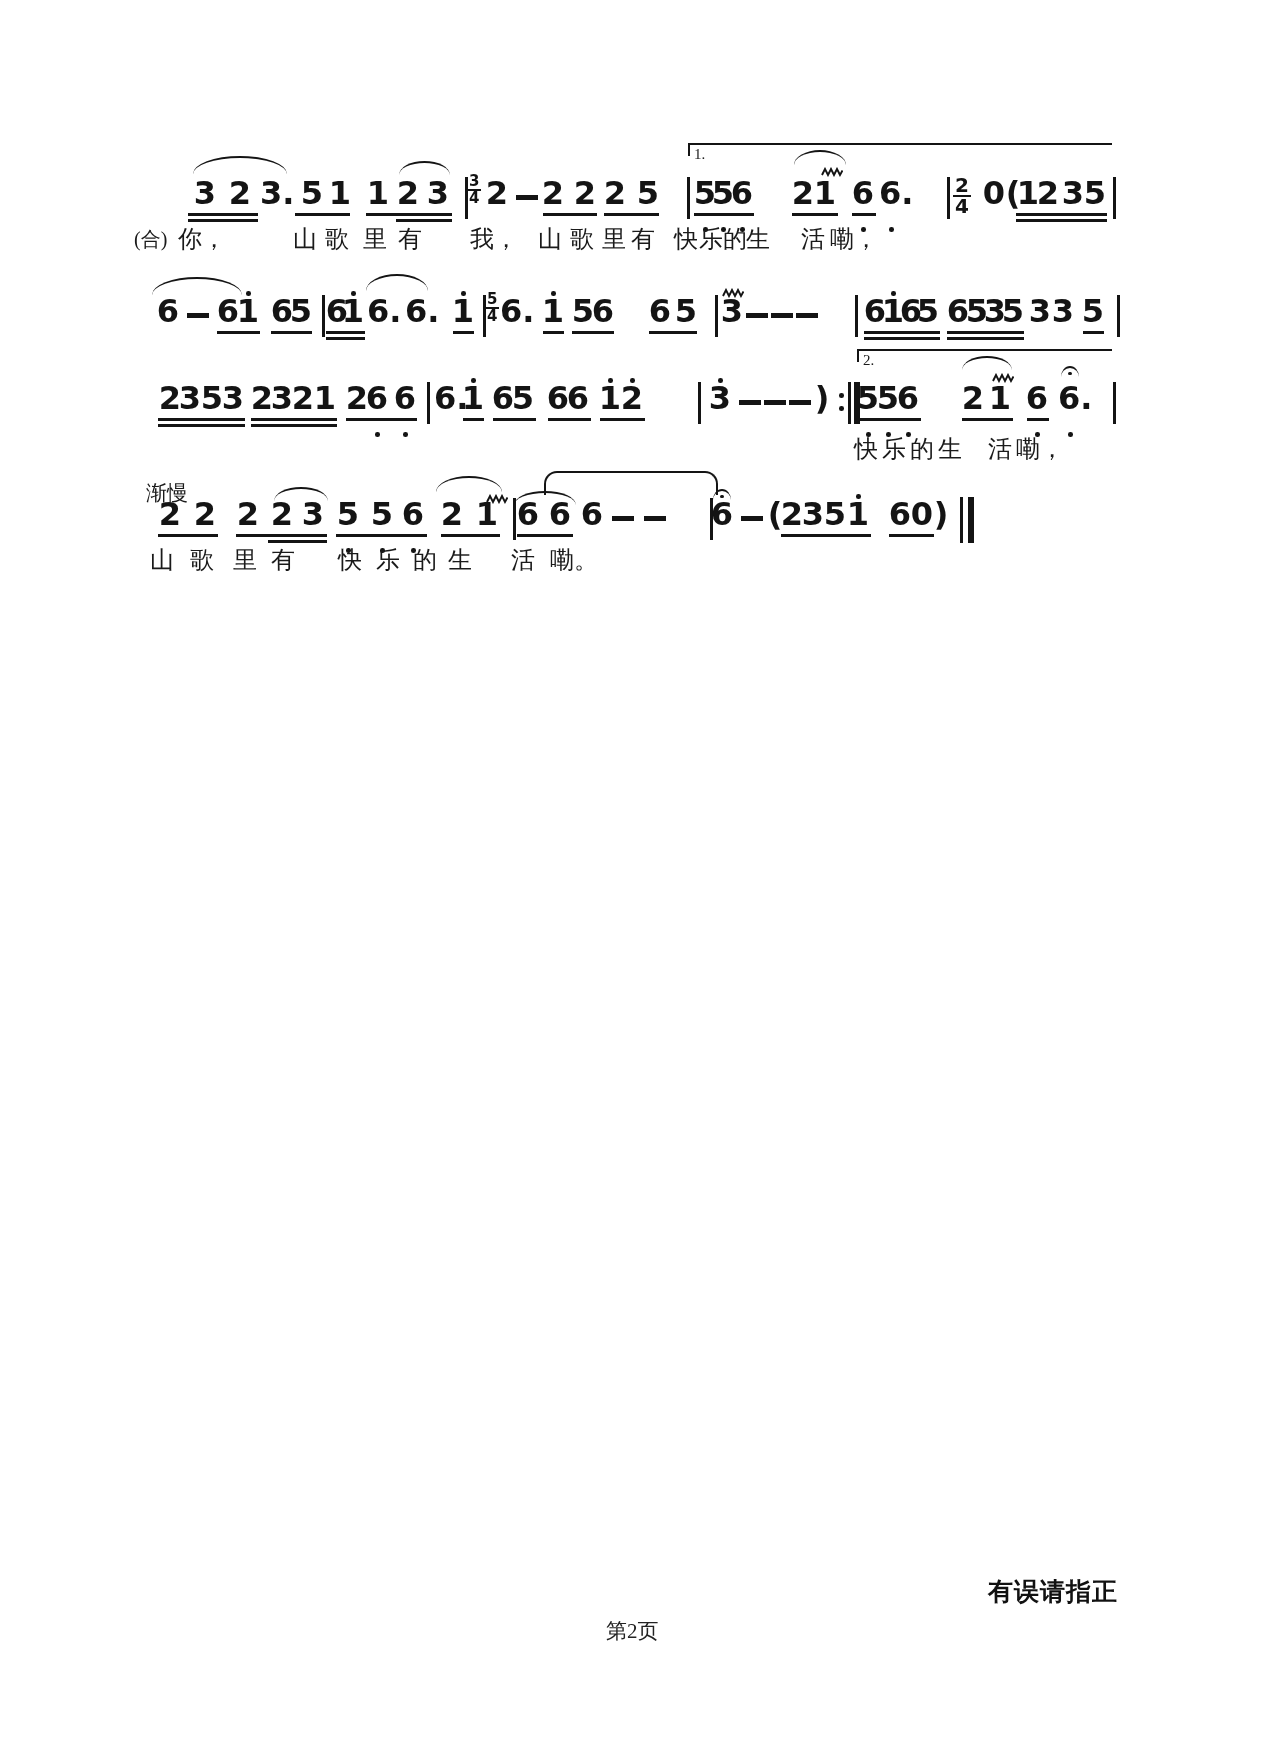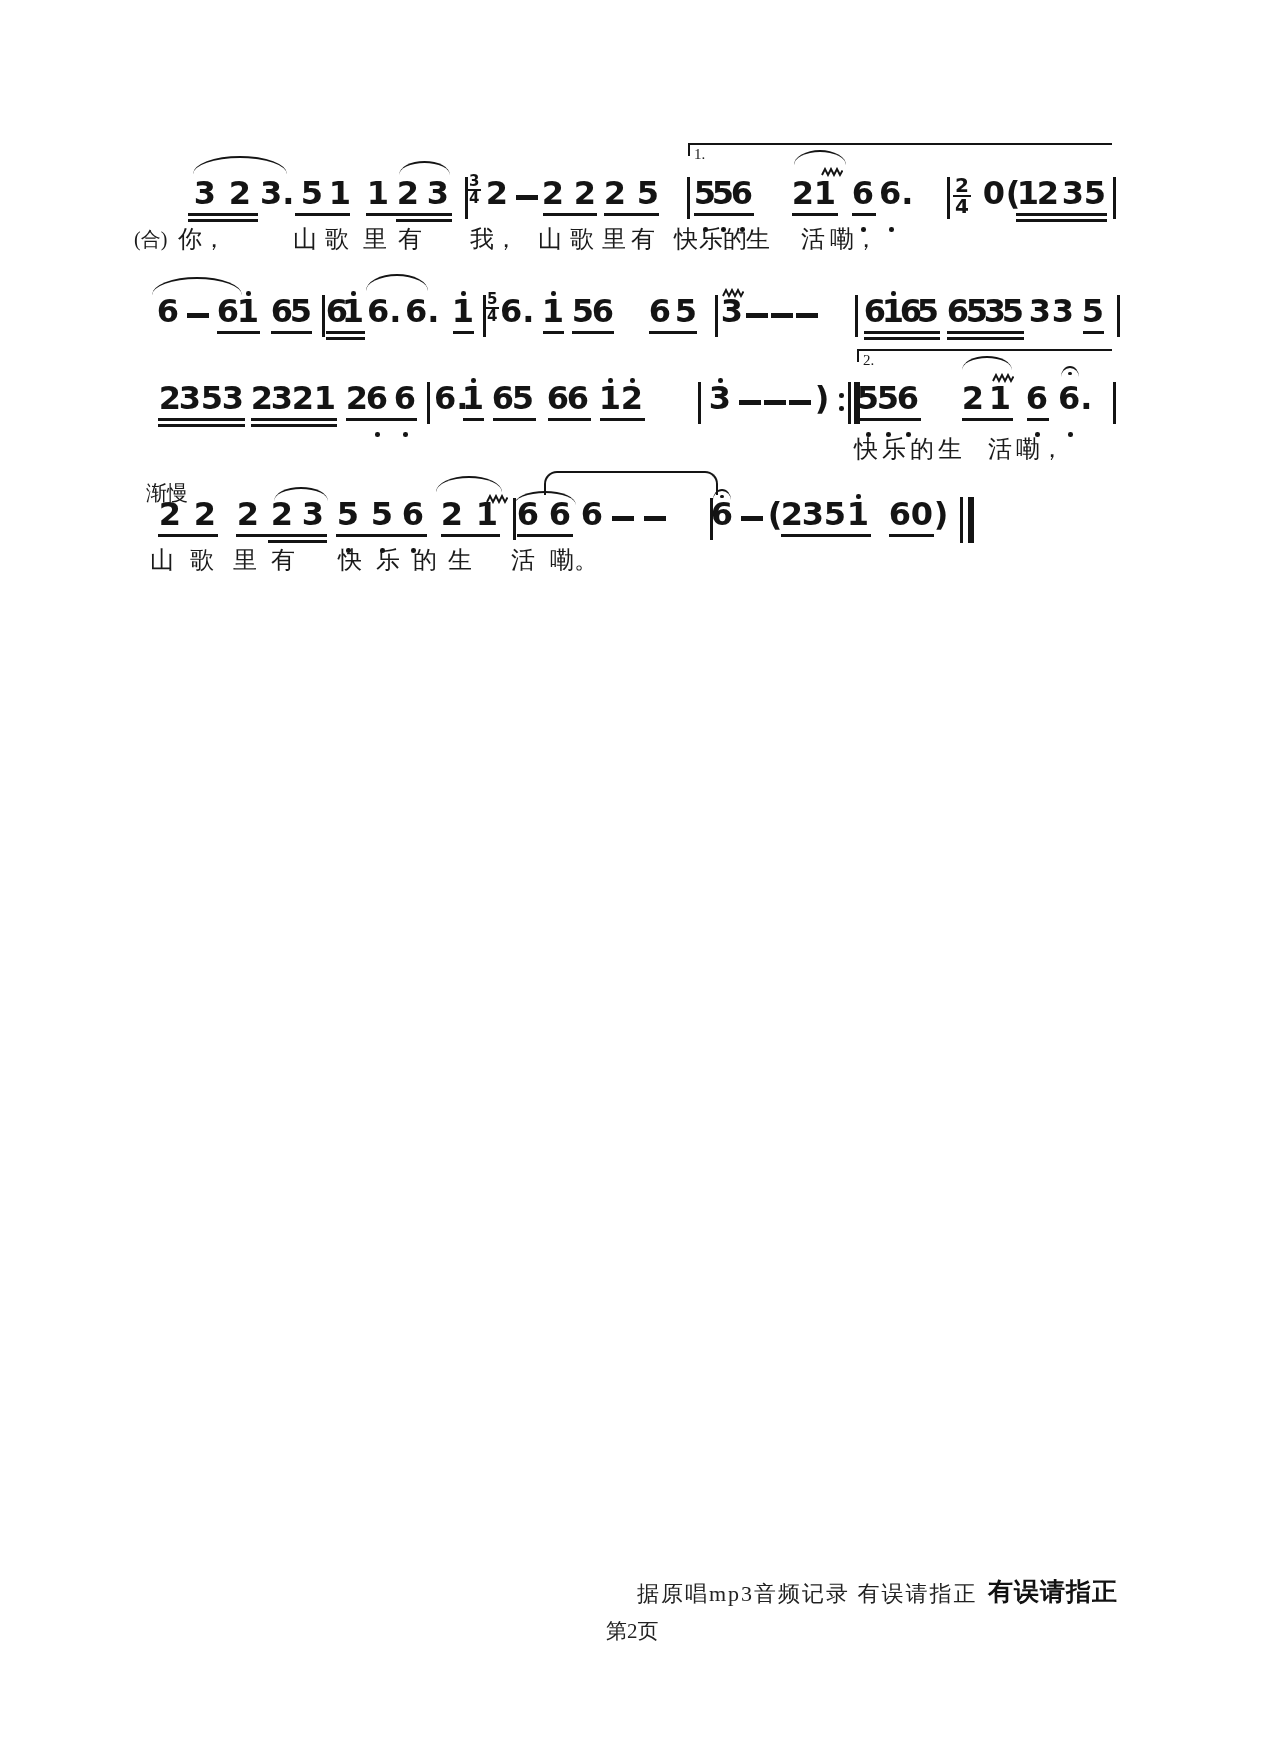--- a/index.html
+++ b/index.html
@@ -324,16 +324,15 @@
       <div class="lyr" style="left: 190px; top: 547px;">歌</div>
       <div class="lyr" style="left: 233px; top: 547px;">里</div>
       <div class="lyr" style="left: 271px; top: 547px;">有</div>
       <div class="lyr" style="left: 338px; top: 547px;">快</div>
       <div class="lyr" style="left: 376px; top: 547px;">乐</div>
       <div class="lyr" style="left: 413px; top: 547px;">的</div>
       <div class="lyr" style="left: 448px; top: 547px;">生</div>
       <div class="lyr" style="left: 511px; top: 547px;">活</div>
       <div class="lyr" style="left: 550px; top: 547px;">嘞。</div>
     </div>
-  <div class="footer-note" style="left: 637px; top: 1579px;">据原唱mp3音频记录 有误请指正</div>
   <div class="footer-brand" style="left: 988px; top: 1575px;">有误请指正</div>
   <div class="footer-page" style="left: 606px; top: 1617px;">第2页</div>
 </div>
 
 </body></html>

